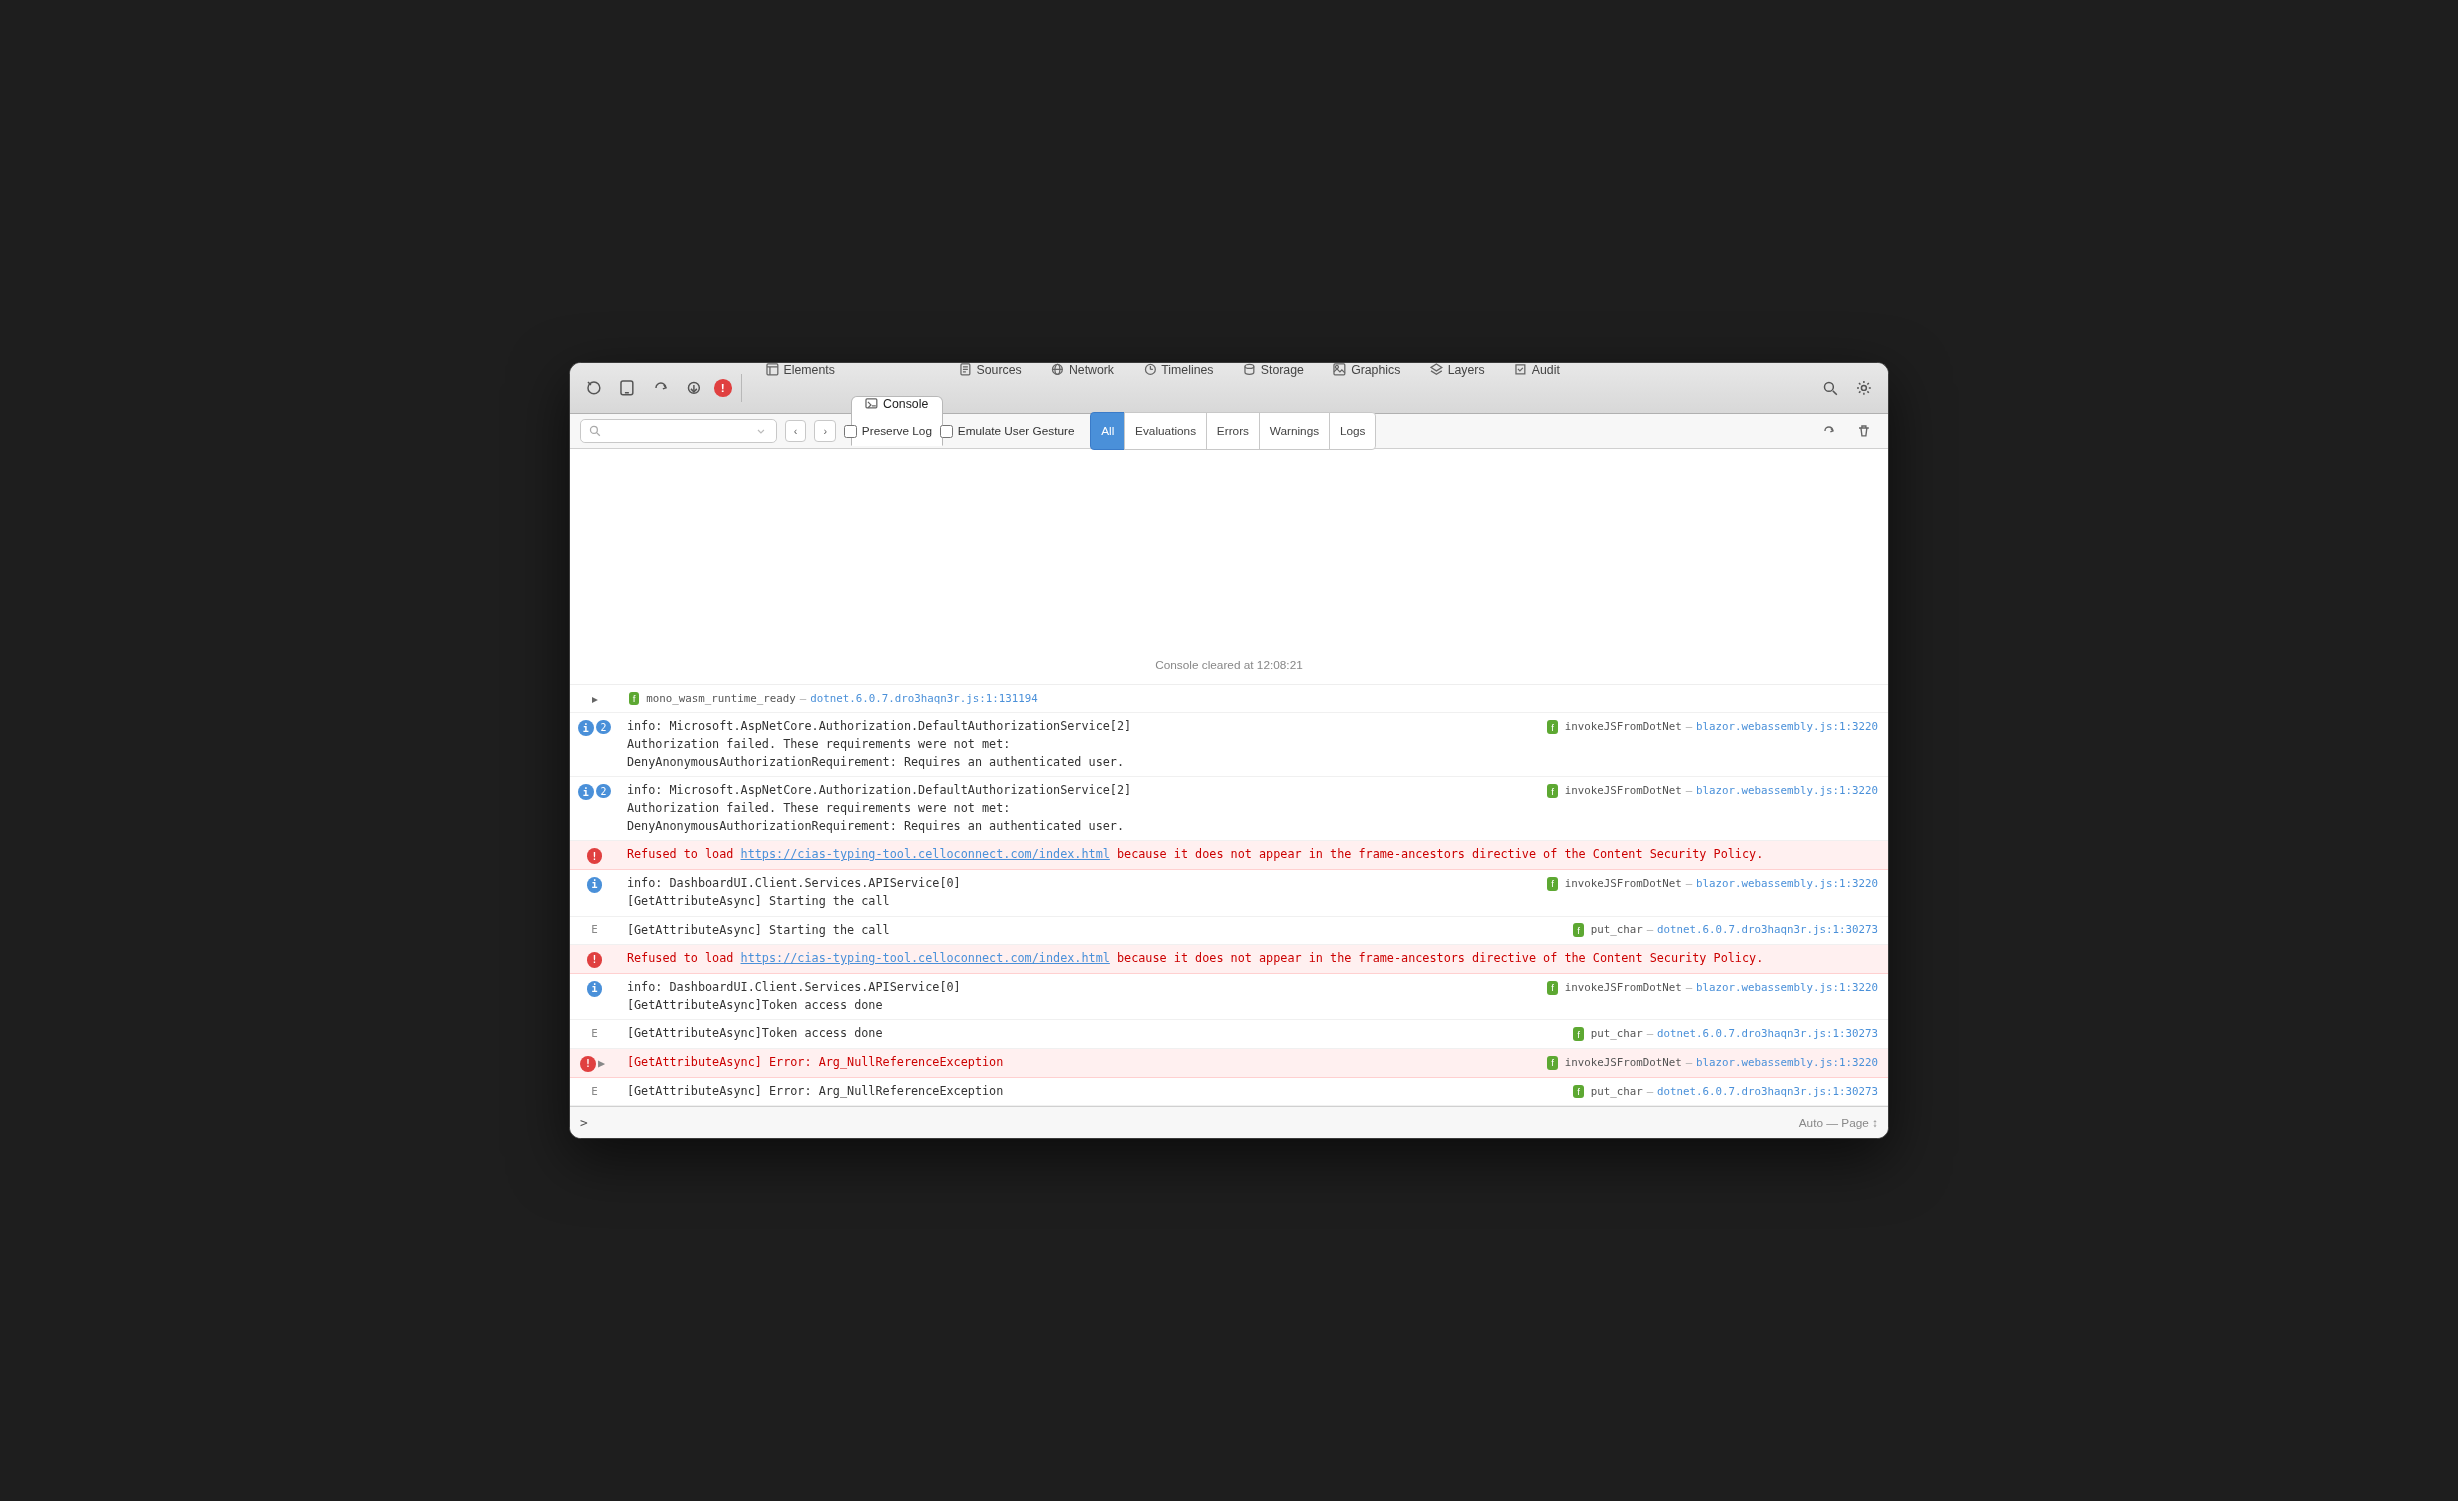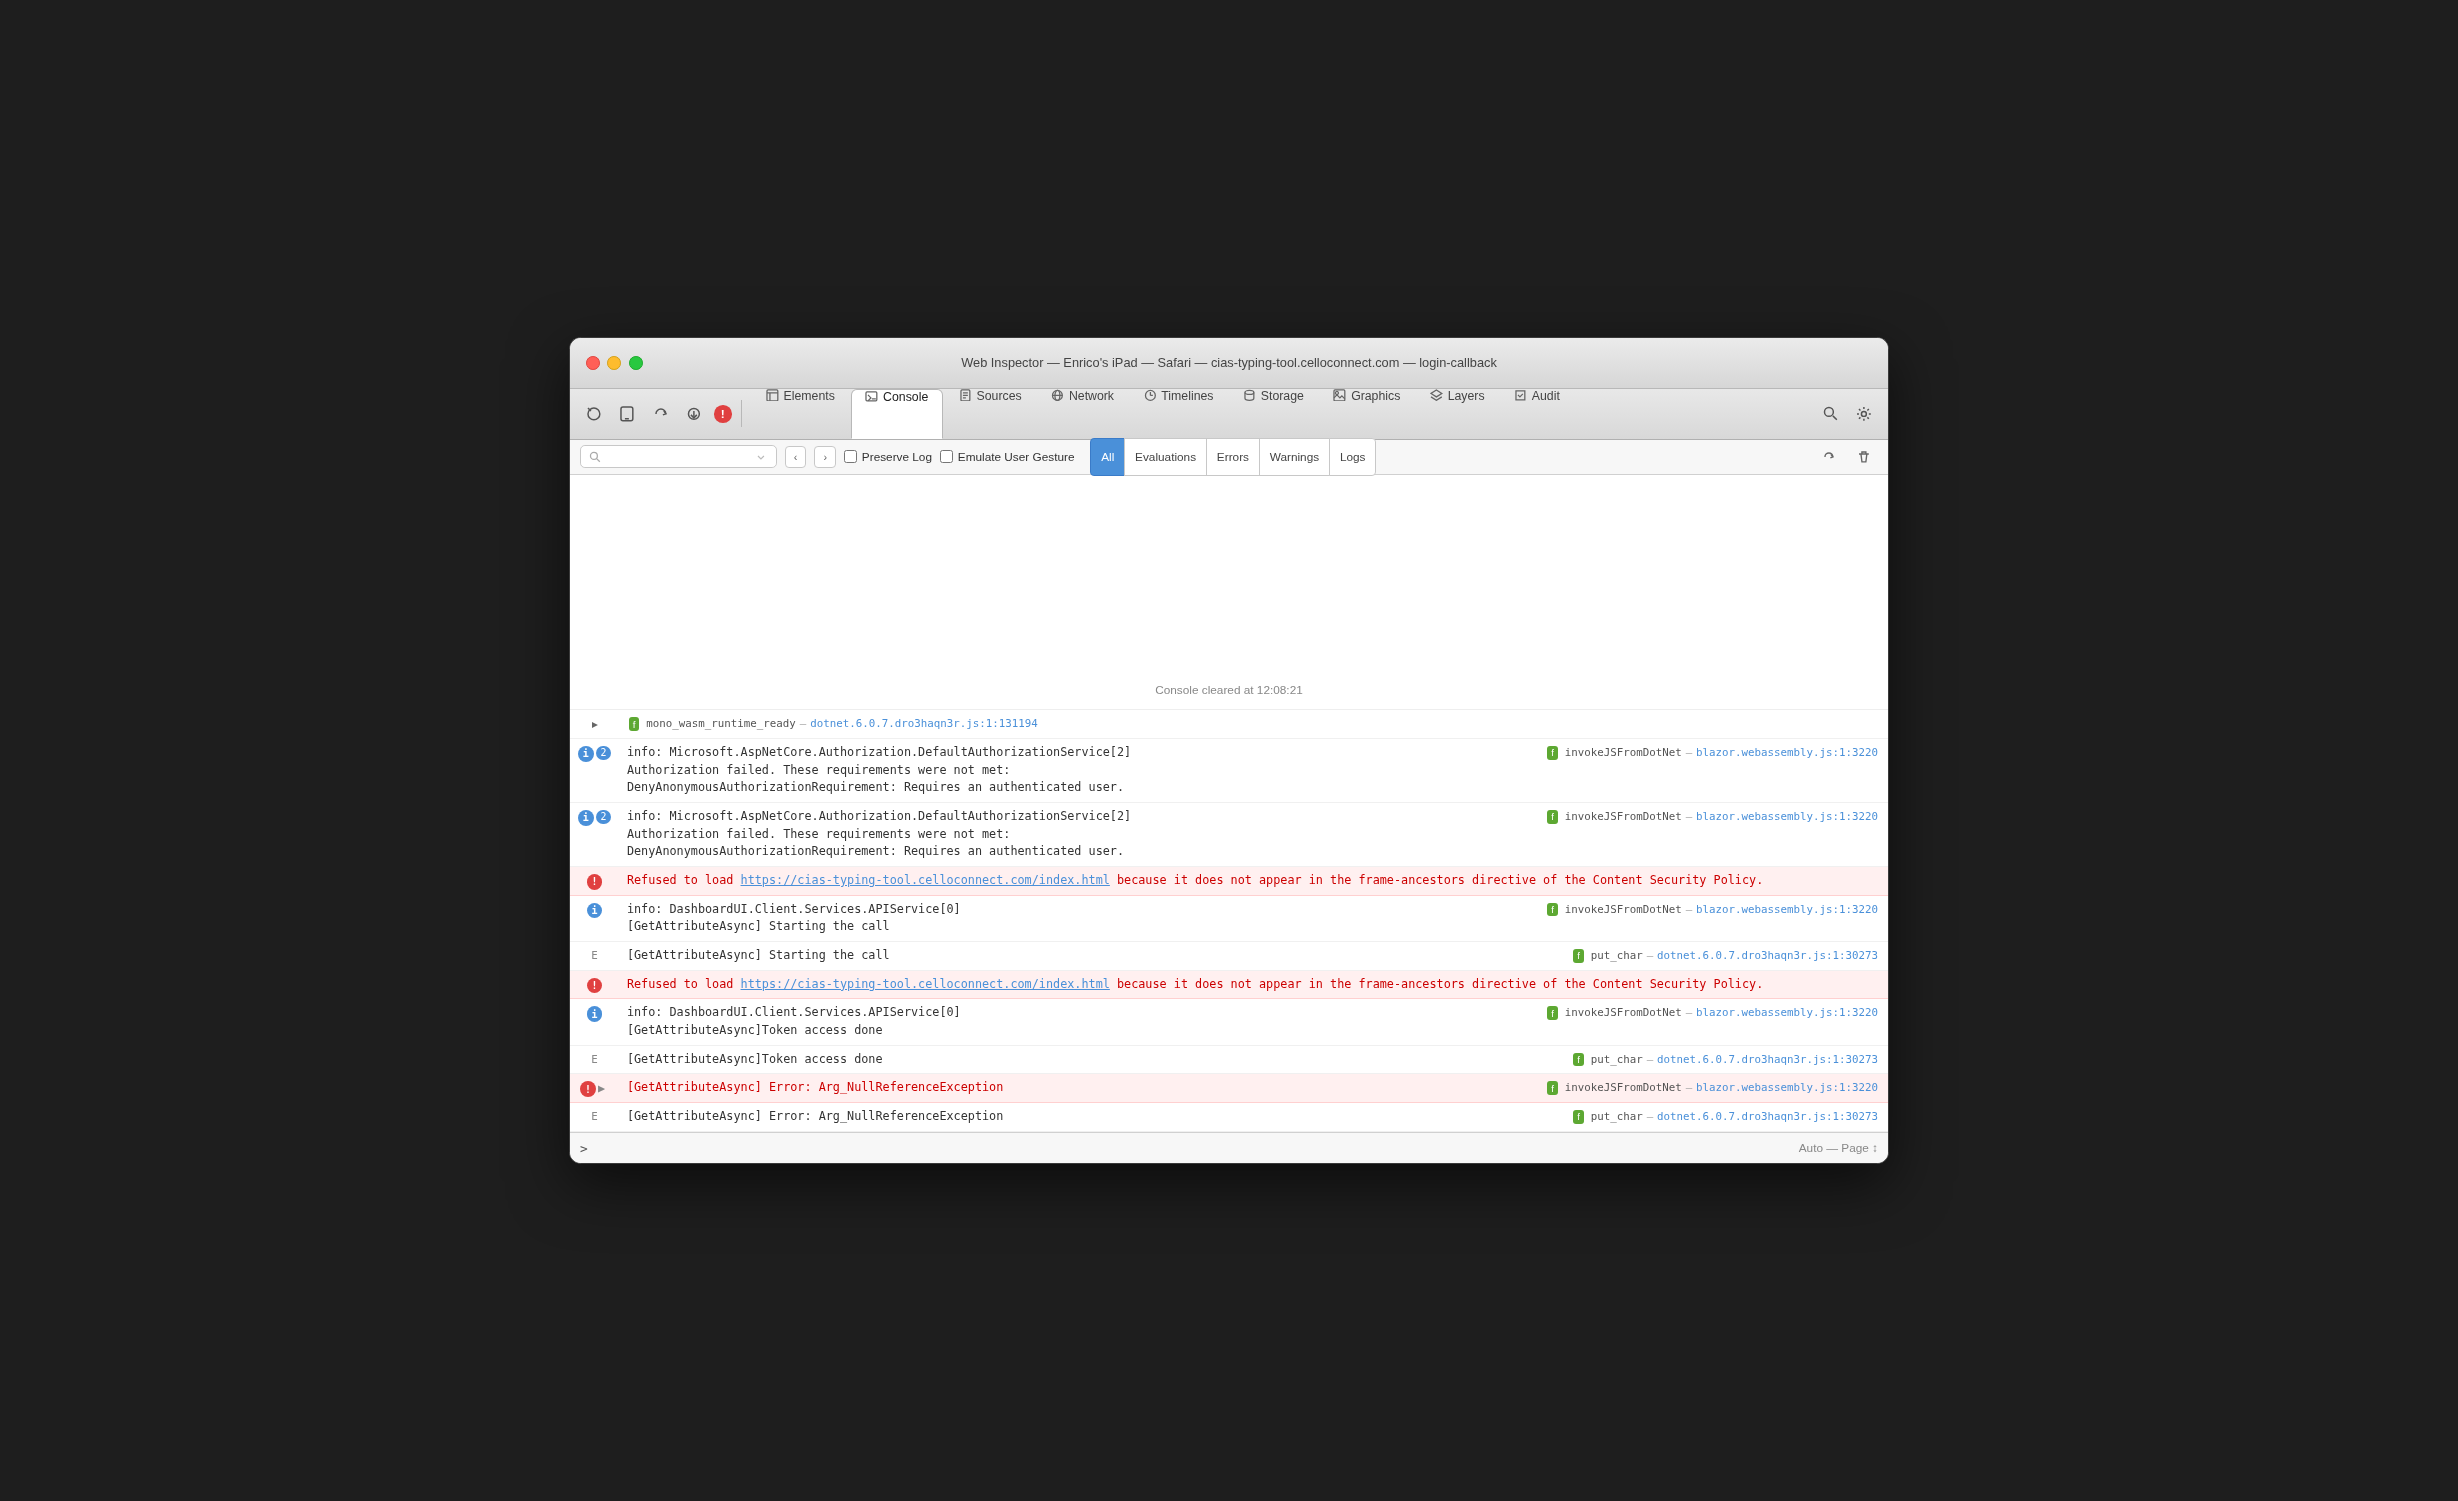--- a/index.html
+++ b/index.html
@@ -99,20 +99,21 @@
       cursor: pointer;
       border-radius: 5.9px 5.9px 0 0;
       height: 100%;
     }
     .tab.active {
       background: white;
       border: 1px solid #b8b8b8;
       border-bottom: 1px solid white;
       color: #222;
       font-weight: 500;
+      margin-top: 33px;
     }
     .console-toolbar {
       background: #f7f7f7;
       height: 35px;
       display: flex;
       align-items: center;
       padding: 0 9.9px;
       border-bottom: 1px solid #d0d0d0;
       gap: 7.9px;
     }
@@ -348,28 +349,20 @@
     .auto-page {
       color: #888;
       font-size: 11.8px;
     }
   </style>
 </head>
 <body>
 
 <div class="window">
 
-  <div class="titlebar">
-    <div class="traffic-lights">
-      <div class="traffic-light tl-close"></div>
-      <div class="traffic-light tl-minimize"></div>
-      <div class="traffic-light tl-maximize"></div>
-    </div>
-    <div class="window-title">Web Inspector — Enrico's iPad — Safari — cias-typing-tool.celloconnect.com — login-callback</div>
-  </div>
 
   <div class="toolbar">
 
     <div class="toolbar-icon">
       <svg width="15.8" height="15.8" viewBox="0 0 16 16" fill="none" stroke="#555" stroke-width="1.5">
         <circle cx="8" cy="8" r="6"></circle>
         <line x1="2" y1="2" x2="5" y2="5"></line>
       </svg>
     </div>
     <div class="toolbar-icon">

